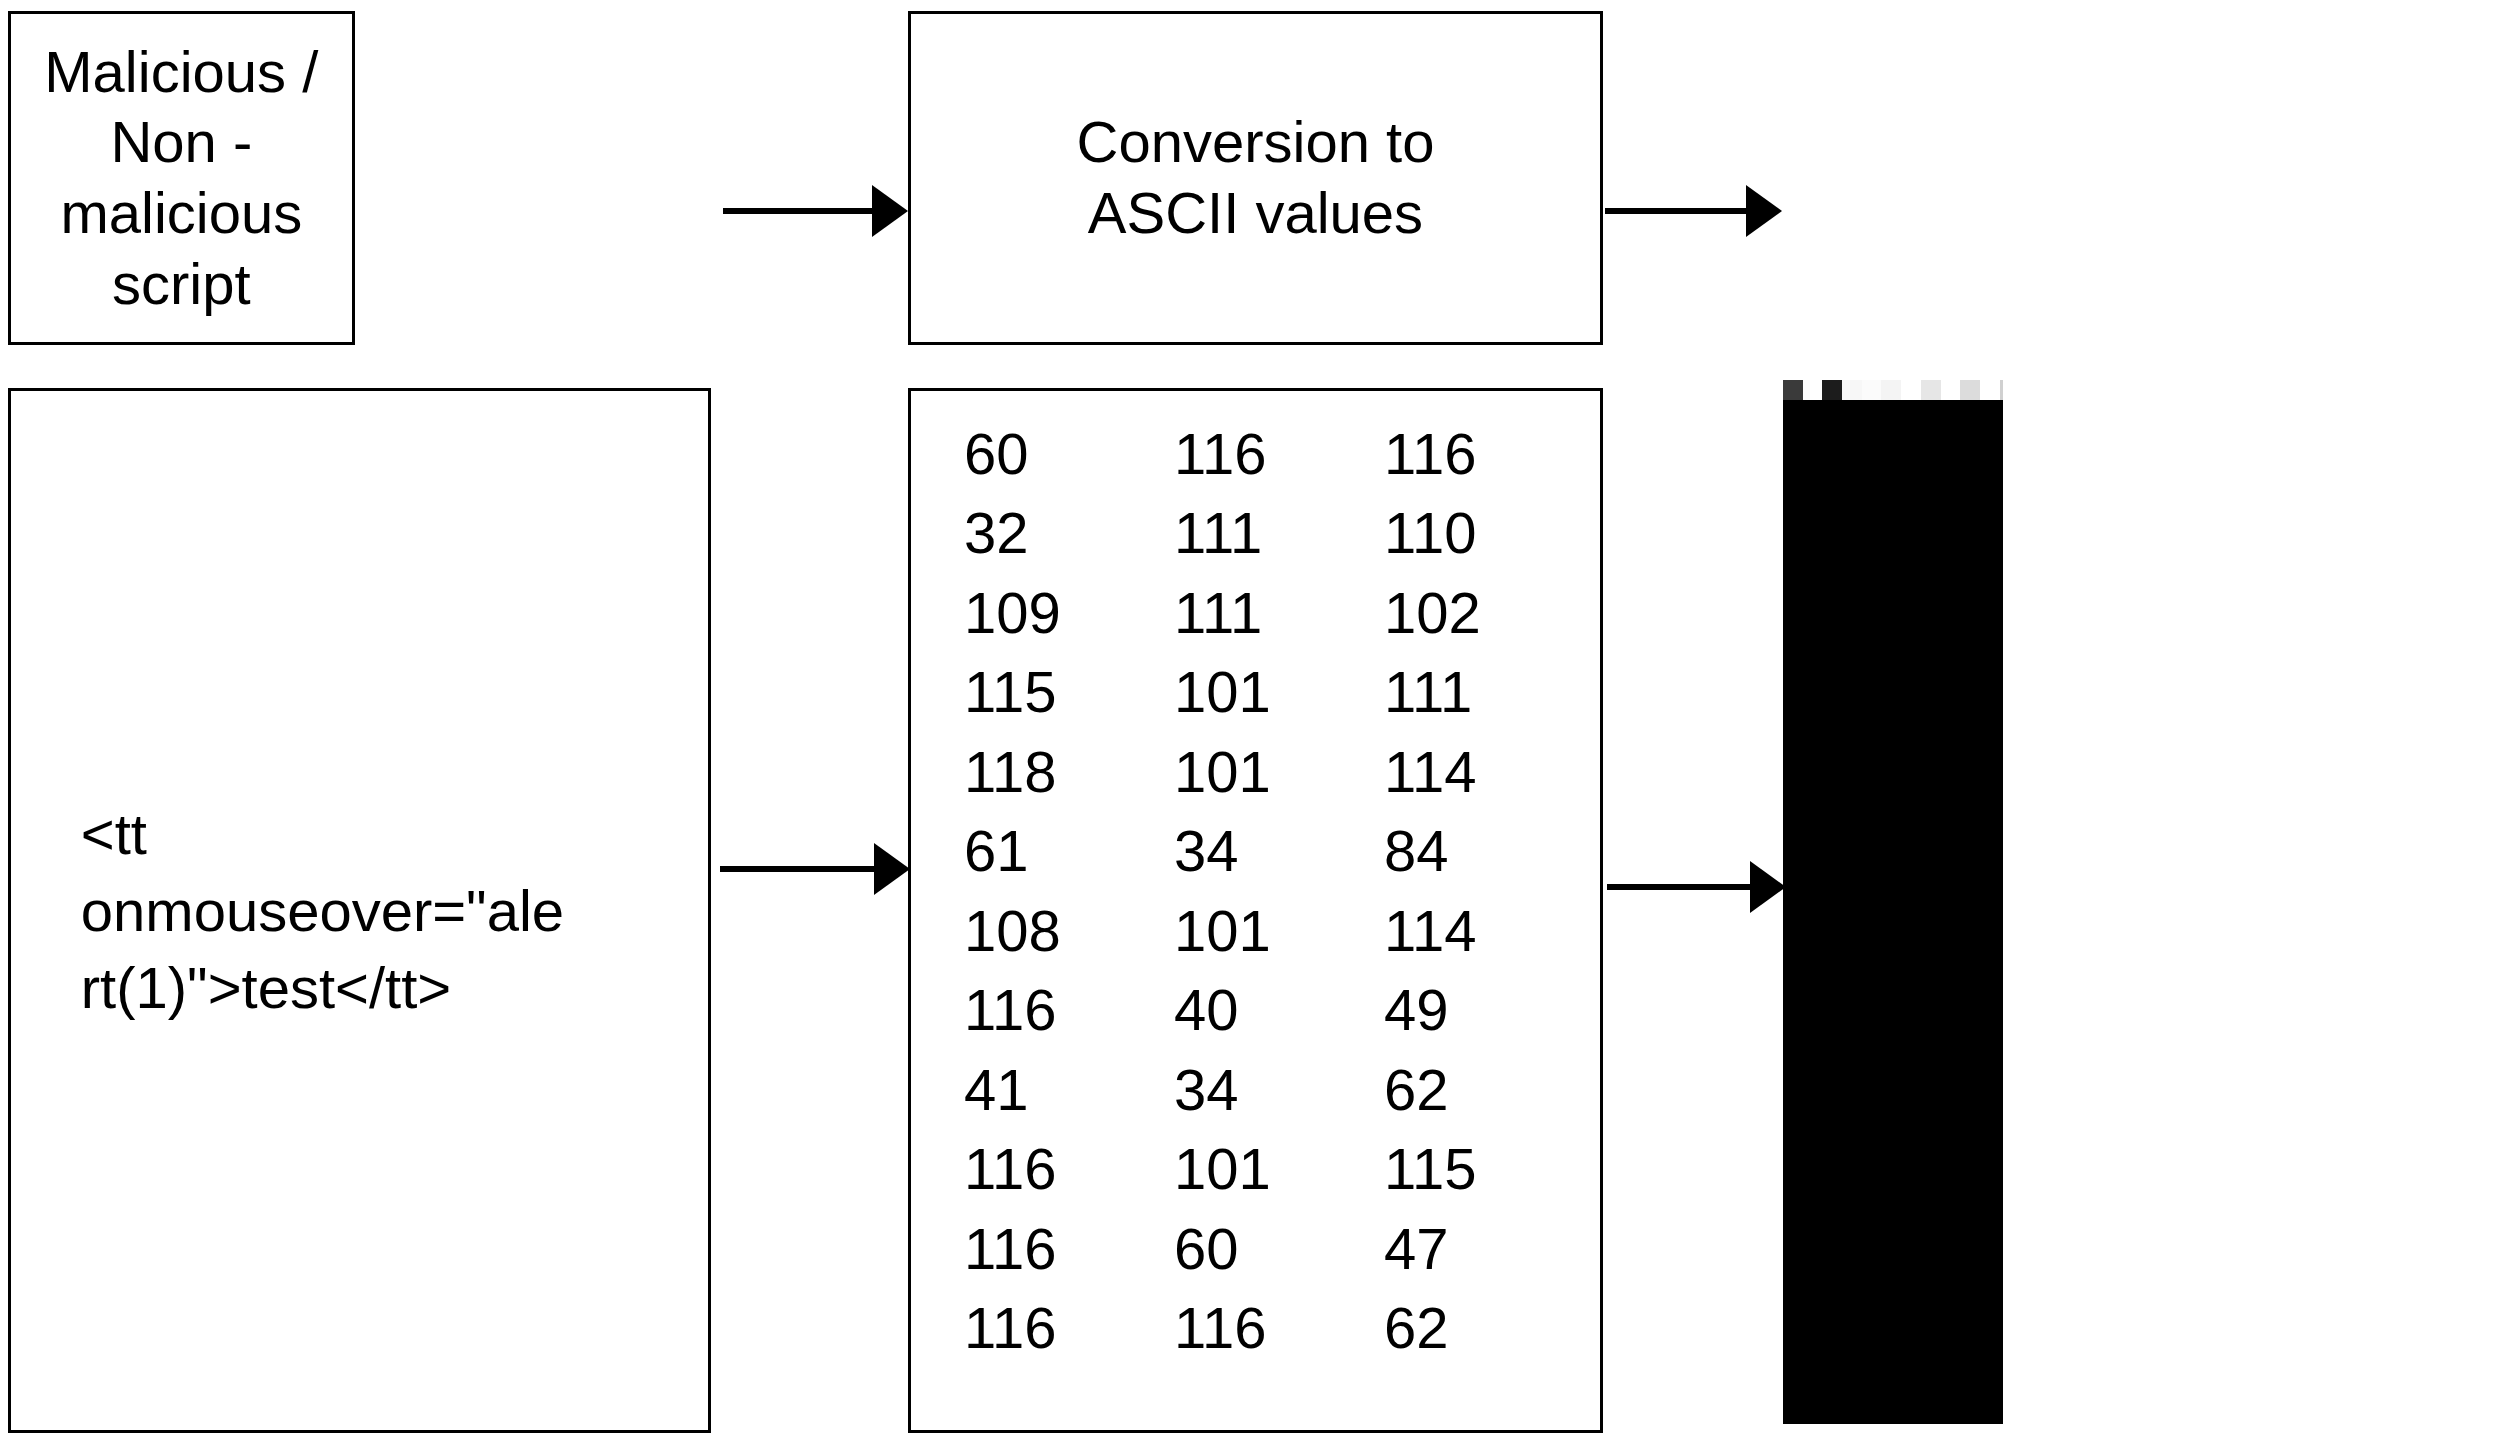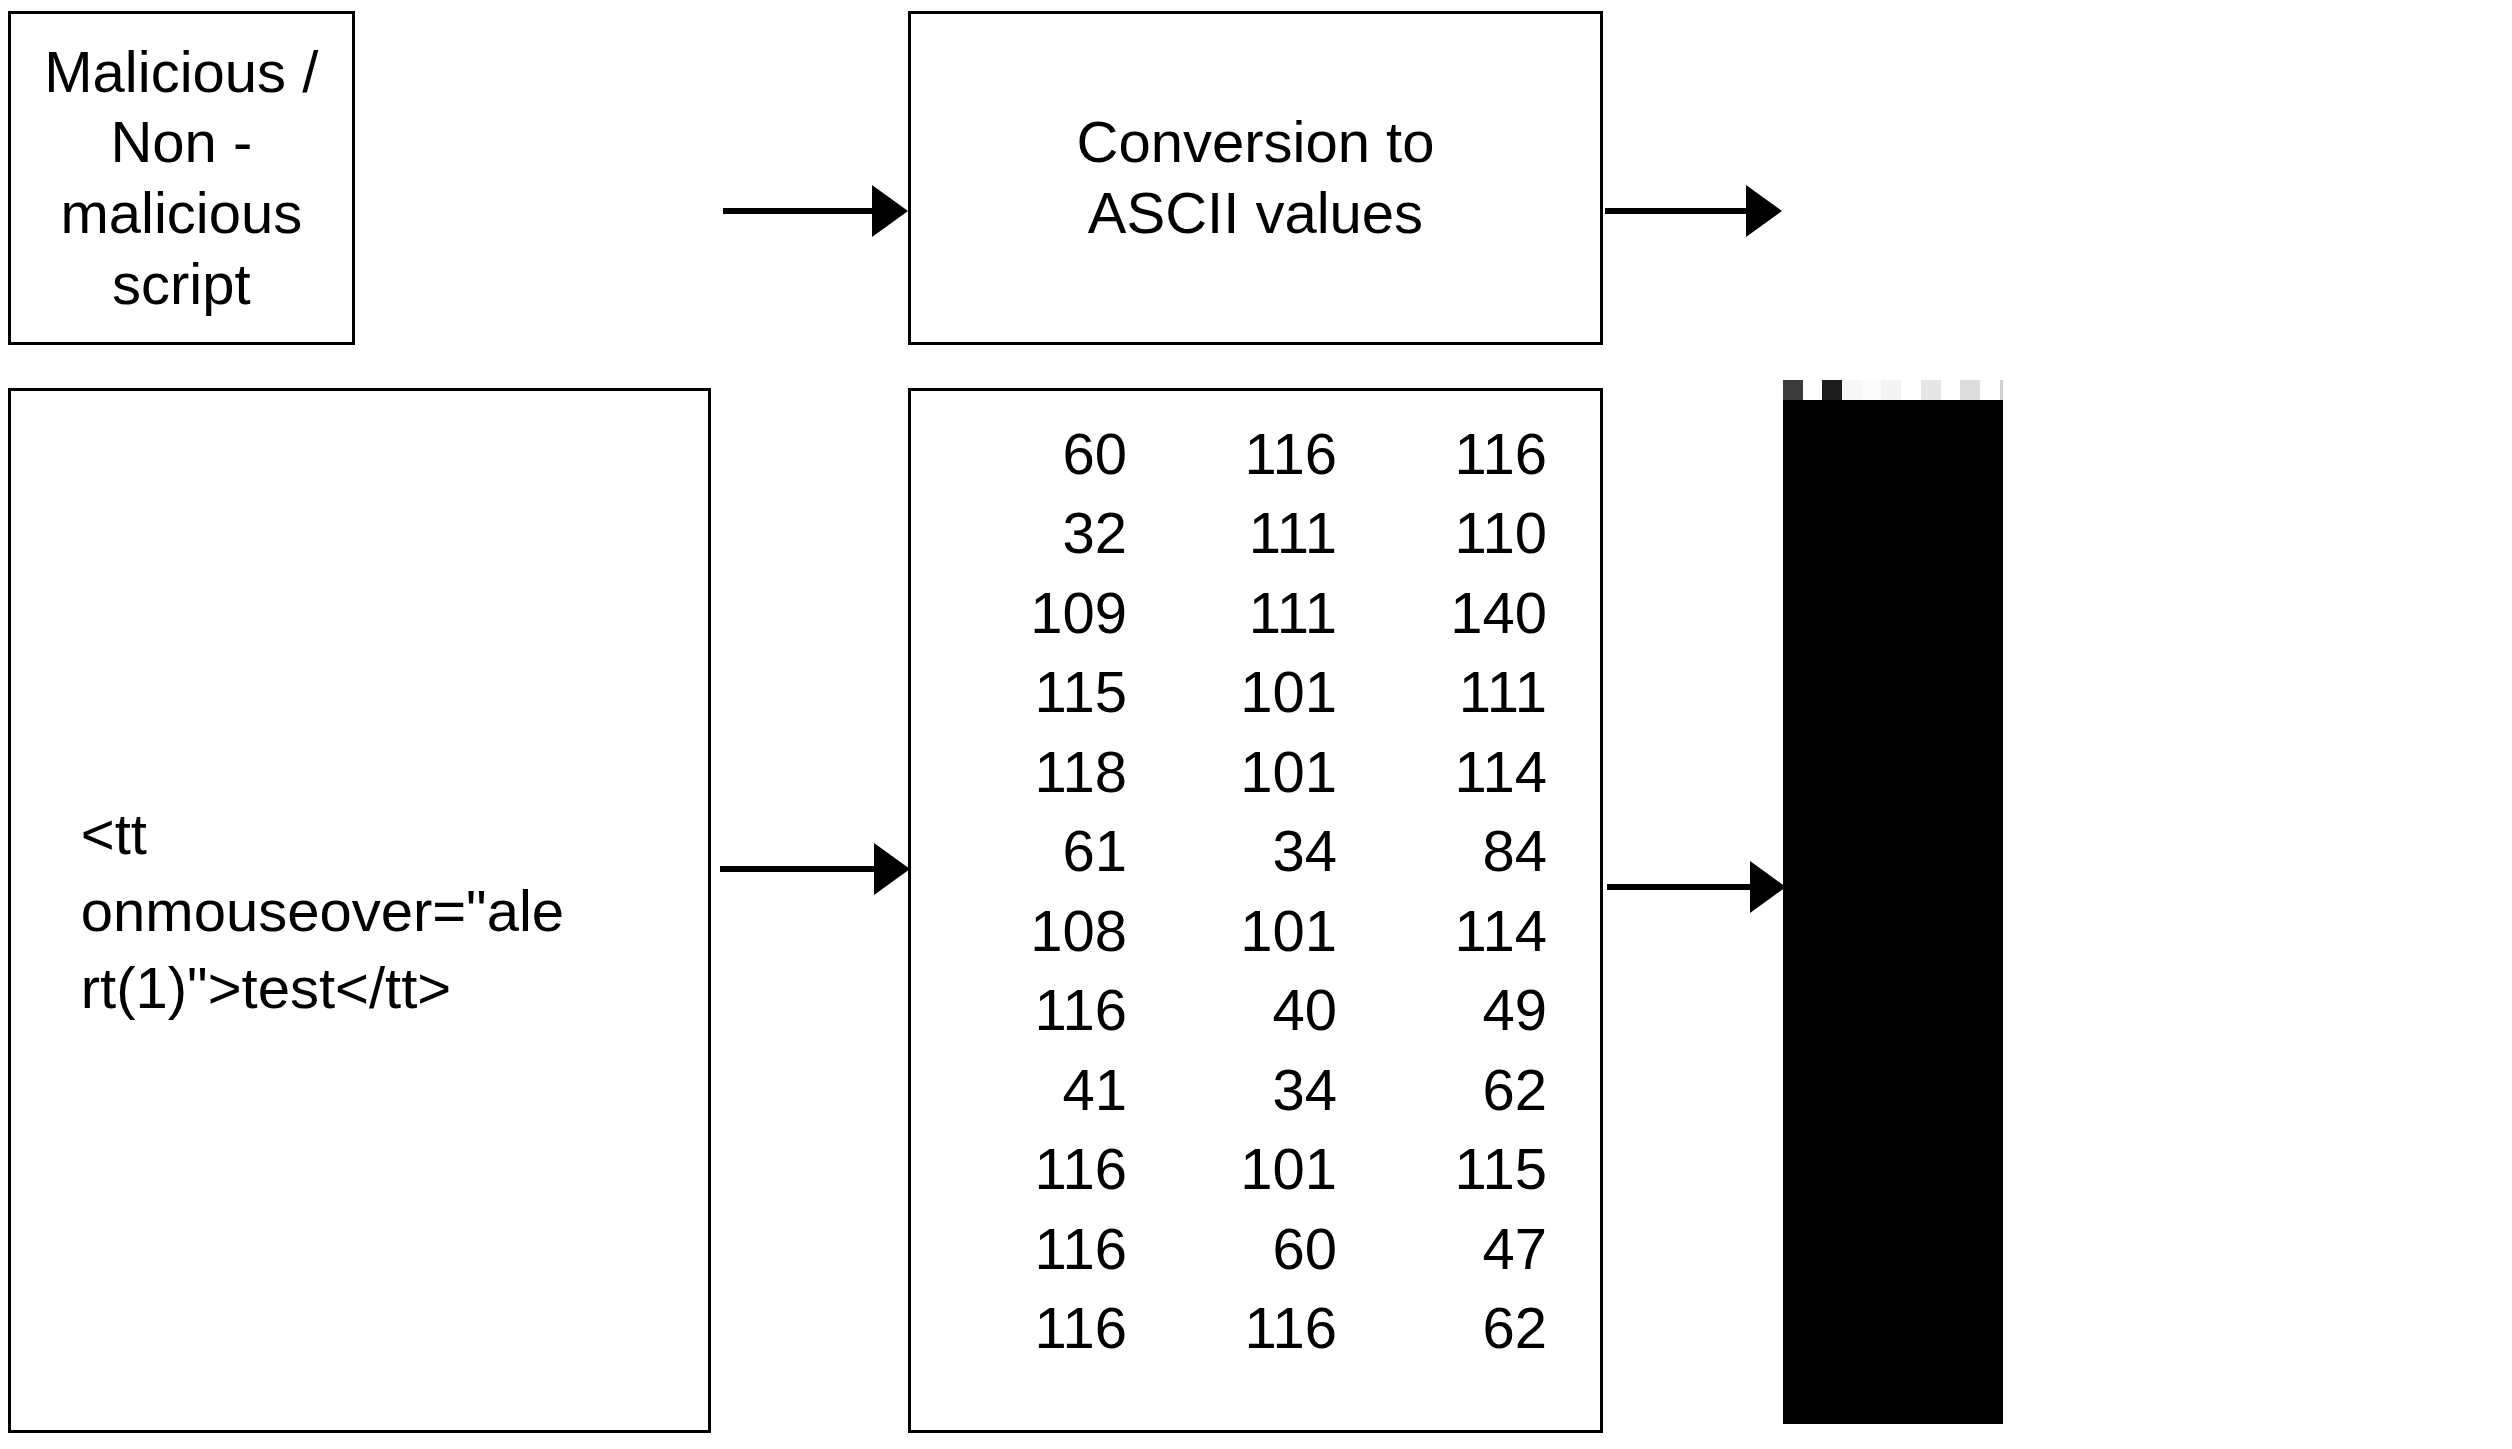--- a/index.html
+++ b/index.html
@@ -66,21 +66,20 @@
   .ascii-grid {
     display: grid;
     grid-template-columns: repeat(3, 163px);
     column-gap: 47px;
     row-gap: 0px;
     padding-top: 23px;
     font-size: 58px;
     line-height: 1.37;
   }
   .ascii-cell {
-    text-align: right;
     color: #000000;
     font-variant-numeric: tabular-nums;
   }
 
   
   .arrow {
     position: absolute;
     height: 0;
     display: flex;
     align-items: center;
@@ -164,21 +163,21 @@
   <div class="box" id="box-ascii-table">
     <div class="ascii-grid" id="ascii-grid">
         <div class="ascii-cell">60</div>
         <div class="ascii-cell">116</div>
         <div class="ascii-cell">116</div>
         <div class="ascii-cell">32</div>
         <div class="ascii-cell">111</div>
         <div class="ascii-cell">110</div>
         <div class="ascii-cell">109</div>
         <div class="ascii-cell">111</div>
-        <div class="ascii-cell">140</div>
+        <div class="ascii-cell">102</div>
         <div class="ascii-cell">115</div>
         <div class="ascii-cell">101</div>
         <div class="ascii-cell">111</div>
         <div class="ascii-cell">118</div>
         <div class="ascii-cell">101</div>
         <div class="ascii-cell">114</div>
         <div class="ascii-cell">61</div>
         <div class="ascii-cell">34</div>
         <div class="ascii-cell">84</div>
         <div class="ascii-cell">108</div>

